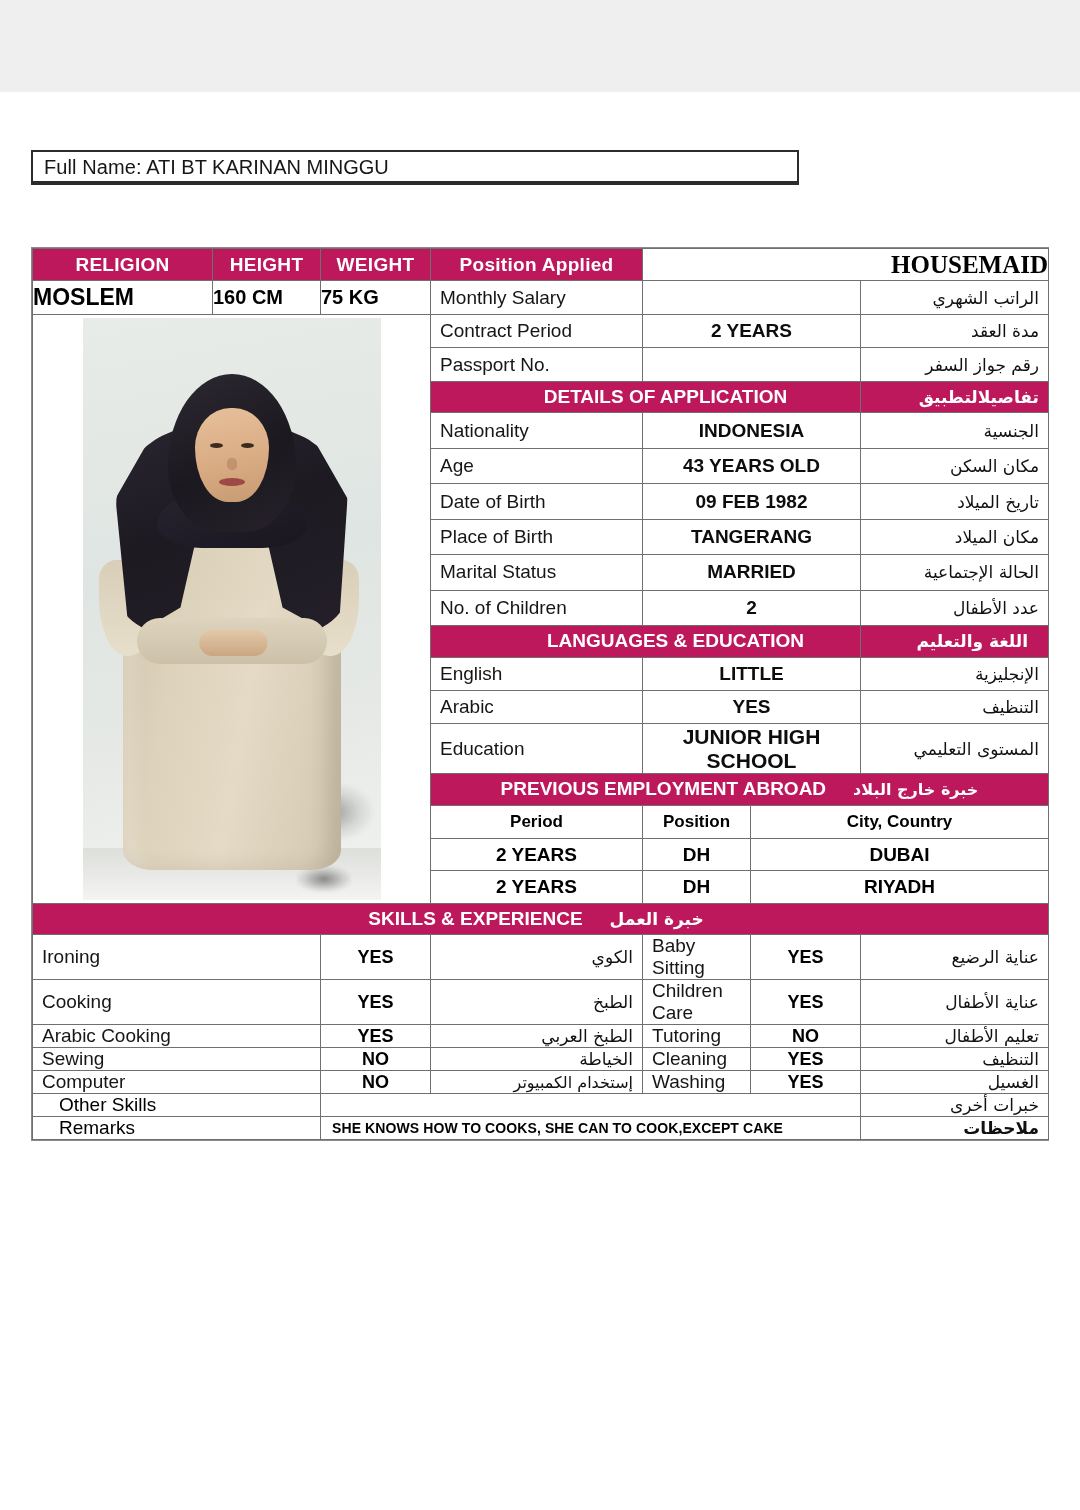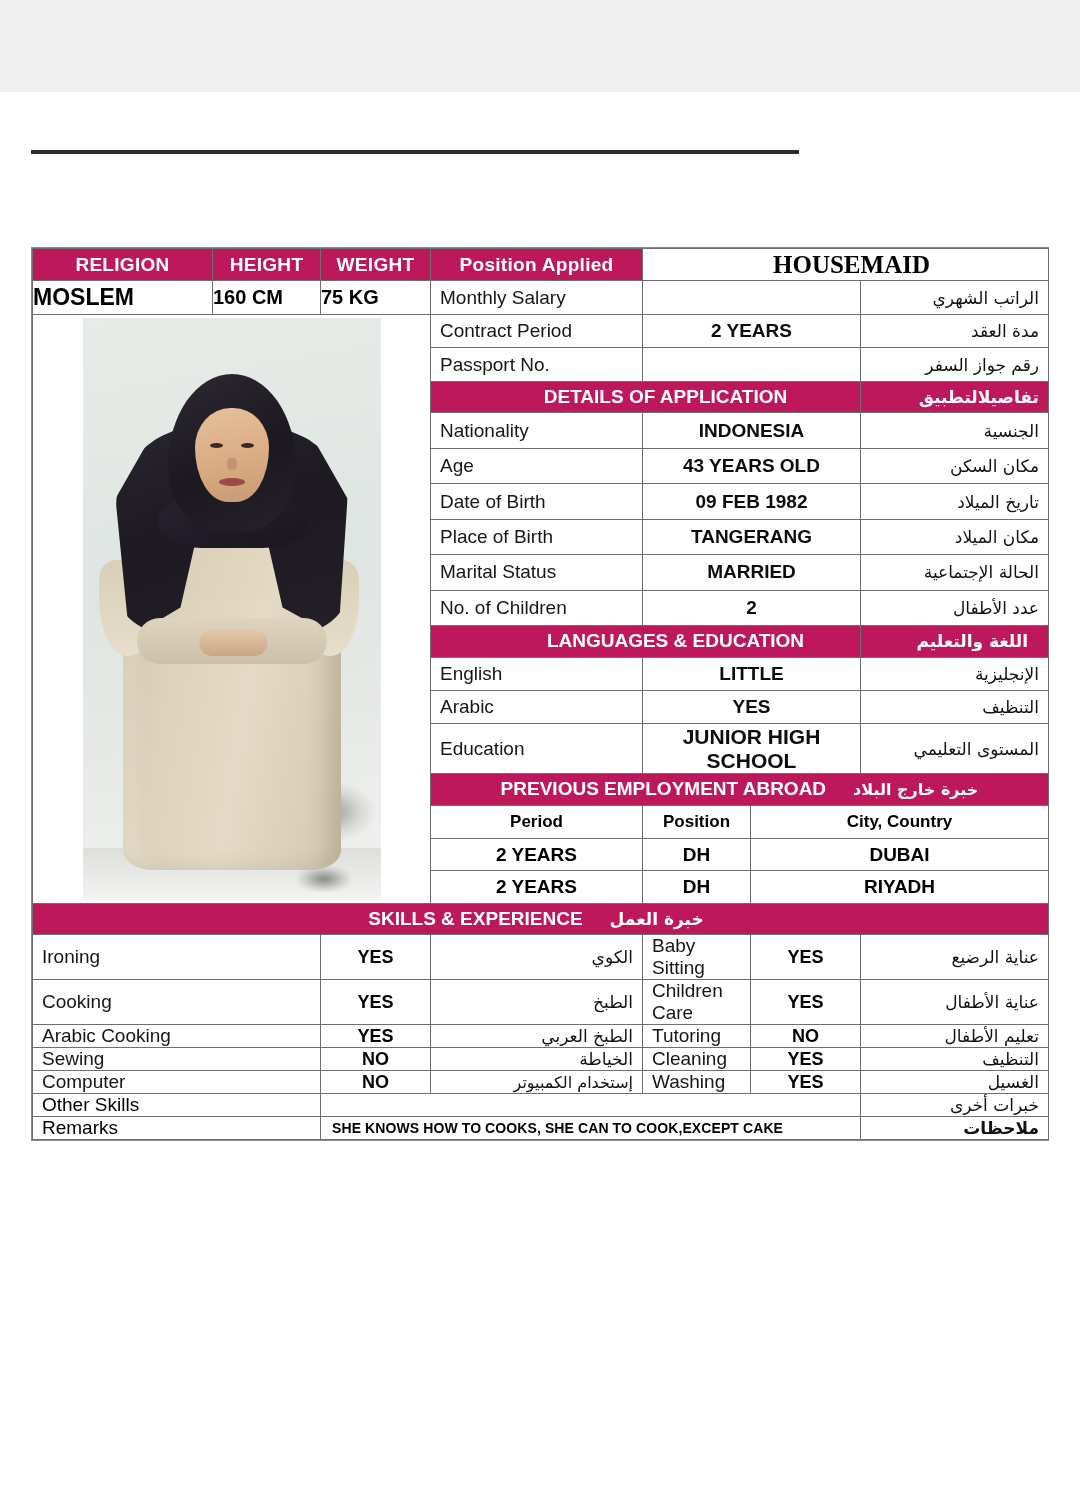--- a/index.html
+++ b/index.html
@@ -117,40 +117,44 @@
   .ph-eyeR { position:absolute; left:50%; margin-left:9px; bottom:452px; width:13px; height:5px;
     background:#3a2a1f; border-radius:50%; }
   .ph-nose { position:absolute; left:50%; transform:translateX(-50%); bottom:430px; width:10px; height:12px;
     background:rgba(170,125,92,.5); border-radius:40%; }
   .ph-mouth { position:absolute; left:50%; transform:translateX(-50%); bottom:414px; width:26px; height:8px;
     background:#9d4a46; border-radius:50%; }
   .ph-scarf { position:absolute; left:50%; transform:translateX(-50%); bottom:352px; width:150px; height:60px;
     background:linear-gradient(160deg,#282430,#191620); border-radius:50% 50% 30% 30% / 60% 60% 40% 40%; }
 
   
-  .housemaid { font-family:"Liberation Serif", serif; font-weight:bold; font-size:25px; text-align:center;padding-left:12px; }
+  .housemaid { font-family:"Liberation Serif", serif; font-weight:bold; font-size:25px; text-align:right;padding-left:12px; }
 
   
   .emp-head td { height:32px; font-size:17px; font-weight:bold; text-align:center; }
   .emp-row td { height:31px; font-size:19px; font-weight:bold; text-align:center; }
   .sk-lbl { font-size:19px; color:#161616; padding-left:9px; }
   .sk-val { font-size:18px; font-weight:bold; text-align:center; }
 
   .remarks-txt { font-size:14px; font-weight:bold; padding-left:11px; letter-spacing:.1px; }
-  .other-lbl, .remarks-lbl { font-size:19px; padding-left:9px; }
+  .other-lbl, .remarks-lbl { font-size:19px; padding-left:26px; }
   .remarks-lbl { font-weight:normal; }
 </style>
 </head>
 <body>
 
 <div class="top-gray"></div>
 
 <div class="page">
 
   <div class="namebox">
+    <div class="row first">
+      <span class="lbl">Full Name:</span>
+      <span class="val">ATI BT KARINAN MINGGU</span>
+    </div>
   </div>
 
   <div class="grid">
     <table>
       <colgroup>
         <col style="width:180px">
           <col style="width:108px">
           <col style="width:110px">
         <col style="width:212px">
           <col style="width:108px">

